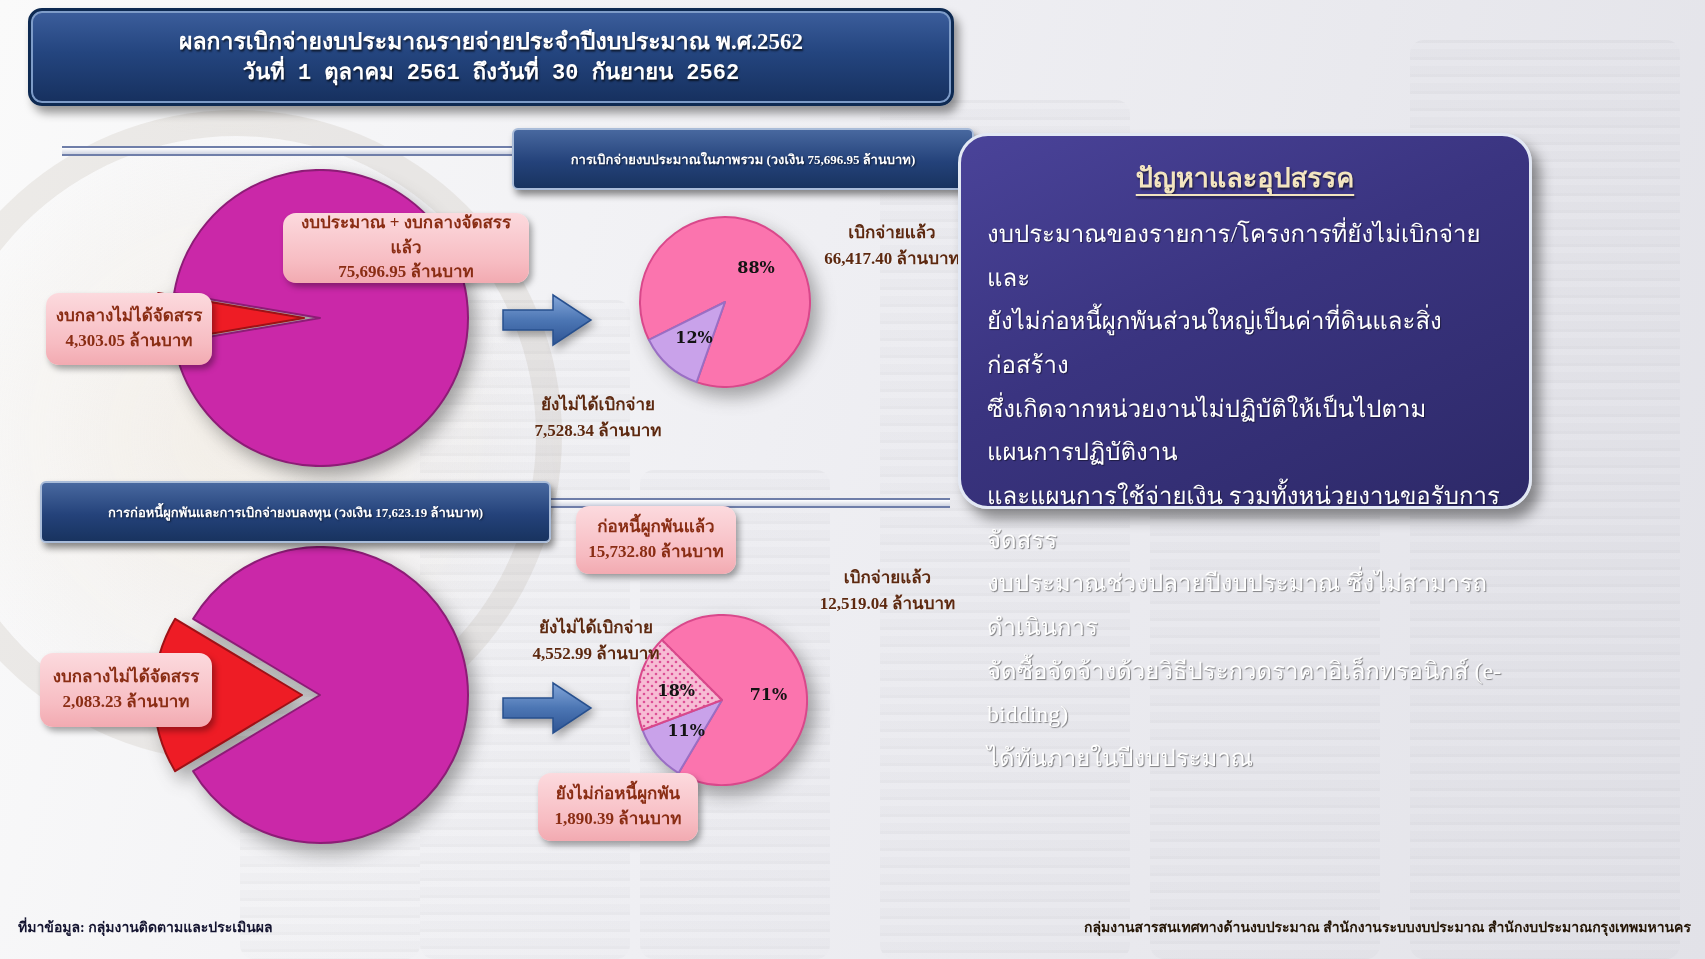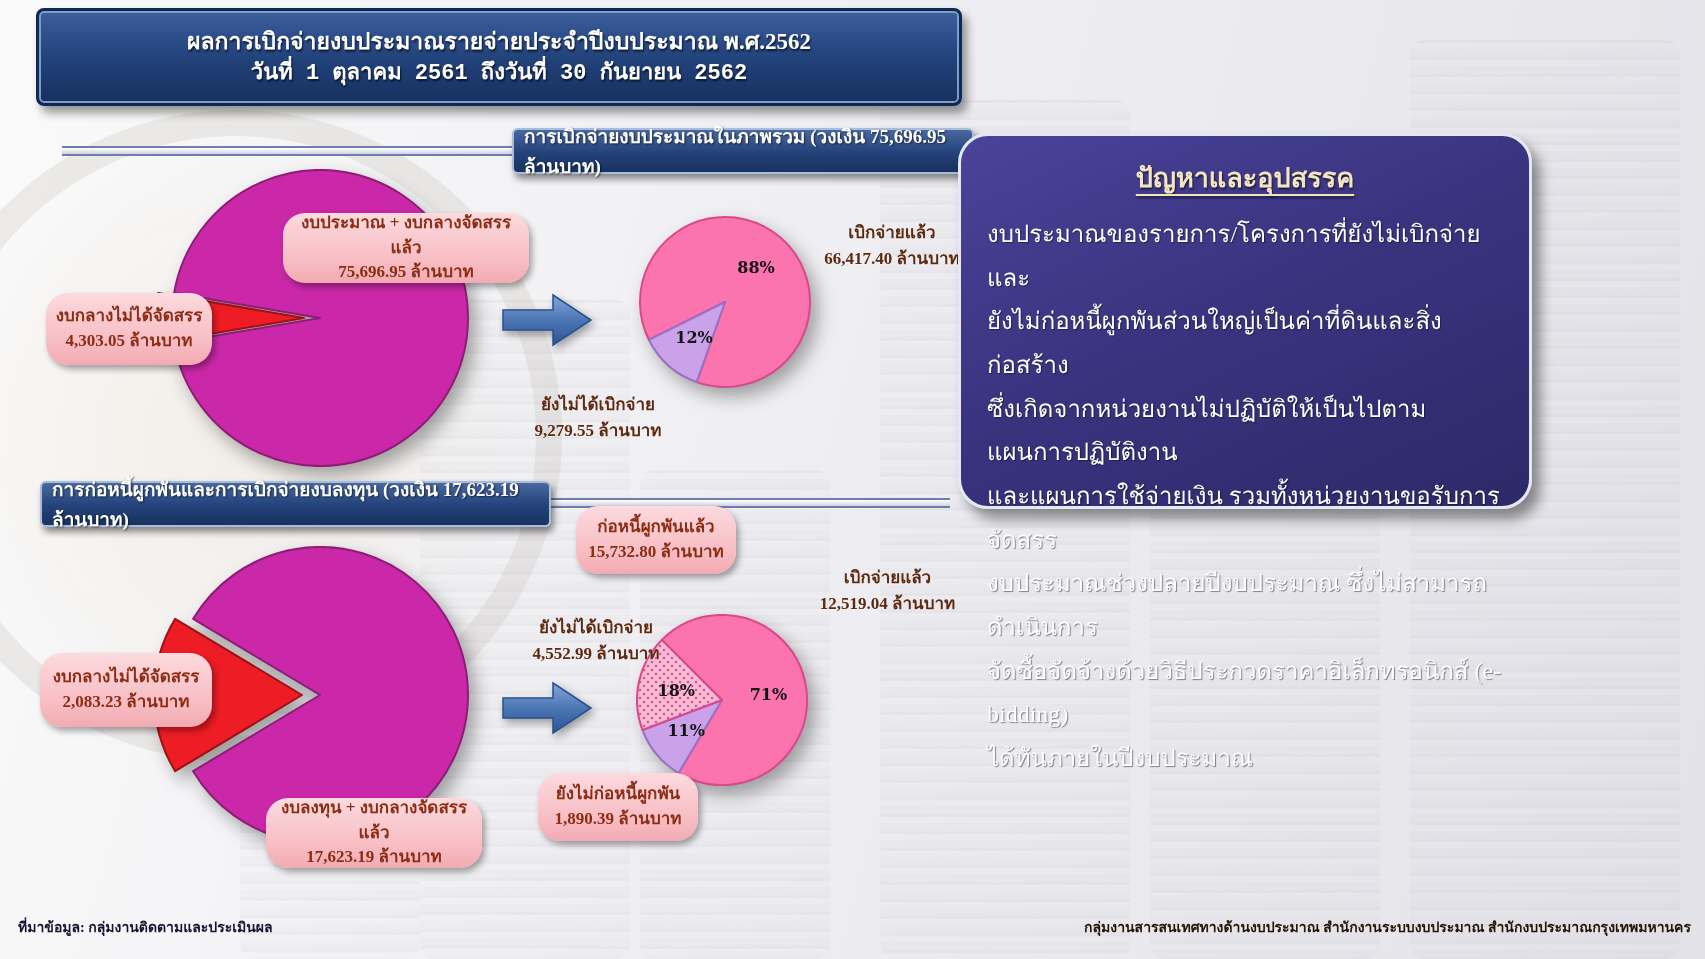--- a/index.html
+++ b/index.html
@@ -20,55 +20,55 @@
   }
   .coins{
     border-radius:14px;opacity:.35;
     background:repeating-linear-gradient(180deg,
       rgba(125,125,133,.20) 0 3px,
       rgba(205,205,212,.10) 3px 9px,
       rgba(160,160,170,.17) 9px 17px);
   }
   
   .banner{
-    position:absolute;left:36px;top:8px;width:920px;height:92px;z-index:3;
+    position:absolute;left:28px;top:8px;width:920px;height:92px;z-index:3;
     background:linear-gradient(180deg,#3c5e9c 0%,#24457f 45%,#16305e 100%);
-    border:3px solid #0e2a52;border-radius:8px;
+    border:3px solid #0e2a52;border-radius:14px;
     box-shadow:0 0 0 2px #7e9cc8 inset,5px 7px 10px rgba(0,0,0,.40);
     display:flex;flex-direction:column;align-items:center;justify-content:center;
     color:#ffffff;text-shadow:1px 2px 2px rgba(0,0,0,.65);
   }
   .banner .t1{font-size:23px;font-weight:bold;line-height:1.45;}
   .banner .t2{font-size:22px;font-weight:bold;line-height:1.35;font-family:Liberation Mono, monospace;}
   
   .divider{
     position:absolute;height:6px;z-index:1;
     border-top:2px solid #6f7ea9;border-bottom:2px solid #6f7ea9;
     background:linear-gradient(180deg,#ffffff,#cfd4e2);
   }
   
   .section-header{
-    position:absolute;z-index:3;padding:0 10px;
+    position:absolute;z-index:3;padding:8px 10px;
     background:linear-gradient(180deg,#48689f 0%,#24427a 55%,#18335f 100%);
     border:2px solid #a9bcd9;border-radius:6px;
     box-shadow:3px 5px 7px rgba(0,0,0,.45);
-    color:#ffffff;font-weight:bold;font-size:19px;
+    color:#ffffff;font-weight:bold;font-size:13px;
     display:flex;align-items:center;justify-content:center;
     text-shadow:1px 1px 2px rgba(0,0,0,.6);
   }
   
   svg.pie{position:absolute;z-index:2;overflow:visible;
     filter:drop-shadow(7px 9px 9px rgba(40,40,40,.40));}
   .pct-label{font-family:"DejaVu Serif","Liberation Serif",serif;
     font-size:16px;font-weight:600;fill:#141414;text-anchor:middle;}
   
   .pink-label{
     position:absolute;z-index:4;padding:5px 7px;
     background:linear-gradient(180deg,#fcdade 0%,#f7bcc2 70%,#f2aab1 100%);
-    border-radius:22px;box-shadow:3px 4px 6px rgba(0,0,0,.35);
+    border-radius:13px;box-shadow:3px 4px 6px rgba(0,0,0,.35);
     color:#8a2d14;font-weight:bold;font-size:17px;line-height:1.45;
     display:flex;flex-direction:column;align-items:center;justify-content:center;
     text-align:center;
   }
   
   .value-text{
     position:absolute;z-index:3;color:#5d2910;font-weight:bold;font-size:17px;
     text-align:center;line-height:1.5;text-shadow:0 1px 1px rgba(255,255,255,.6);
   }
   
@@ -164,21 +164,21 @@
       <text x="69.00166079487676" y="140.99522062402406" class="pct-label">12%</text>
     </svg>
 
   <div class="value-text" style="left:822px;top:220px;width:140px">
     <div>เบิกจ่ายแล้ว</div>
     <div>66,417.40  ล้านบาท</div>
   </div>
 
   <div class="value-text" style="left:528px;top:392px;width:140px">
     <div>ยังไม่ได้เบิกจ่าย</div>
-    <div>9,279.55  ล้านบาท</div>
+    <div>7,528.34  ล้านบาท</div>
   </div>
 
   <div class="section-header" style="left:40px;top:481px;width:487px;height:42px">การก่อหนี้ผูกพันและการเบิกจ่ายงบลงทุน (วงเงิน 17,623.19 ล้านบาท)</div>
 
   <svg class="pie" width="340" height="340" style="left:150px;top:525px">
       <path d="M 170 170 L 43.13923949608737 93.77436491331198 A 148 148 0 1 1 43.09922087408272 246.15899327876622 Z" fill="#ca28a8" stroke="#8d1c76" stroke-width="2" stroke-linejoin="round"></path>
       <path d="M 170 170 L 43.09922087408272 246.15899327876622 A 148 148 0 0 1 43.13923949608723 93.77436491331223 Z" fill="#ee1c25" stroke="#9e1116" stroke-width="2" stroke-linejoin="round" transform="translate(-17.999999379296167 -0.004727085526737541)"></path>
     </svg>
 
   <div class="pink-label" style="left:576px;top:506px;width:146px;height:58px">
@@ -207,24 +207,20 @@
 
   <svg class="pie" width="200" height="200" style="left:622px;top:600px">
       <path d="M 100 100 L 39.895923599143444 39.895923599143465 A 85 85 0 1 1 56.560088629261706 173.061440583268 Z" fill="#fb74ae" stroke="#d9488b" stroke-width="2" stroke-linejoin="round"></path>
       <text x="146.38819819194651" y="100.19503931928121" class="pct-label">71%</text>
       <path d="M 100 100 L 56.560088629261706 173.061440583268 A 85 85 0 0 1 20.46080619463976 129.975267284769 Z" fill="#c9a2ea" stroke="#9a6fc4" stroke-width="2" stroke-linejoin="round"></path>
       <text x="64.16519049713949" y="136.02380601945228" class="pct-label">11%</text>
       <path d="M 100 100 L 20.46080619463976 129.975267284769 A 85 85 0 0 1 39.89592359914327 39.89592359914364 Z" fill="url(#dotPattern)" stroke="#d9488b" stroke-width="2" stroke-linejoin="round"></path>
       <text x="54.30154365435944" y="96.14030489185465" class="pct-label">18%</text>
     </svg>
 
-  <div class="pink-label" style="left:266px;top:798px;width:202px;height:60px">
-    <div>งบลงทุน + งบกลางจัดสรรแล้ว</div>
-    <div>17,623.19  ล้านบาท</div>
-  </div>
 
   <div class="pink-label" style="left:538px;top:773px;width:146px;height:58px">
     <div>ยังไม่ก่อหนี้ผูกพัน</div>
     <div>1,890.39  ล้านบาท</div>
   </div>
 
   <div class="panel problems" style="left:958px;top:133px;width:574px;height:376px">
     <div class="panel-title">ปัญหาและอุปสรรค</div>
     <div class="panel-body">งบประมาณของรายการ/โครงการที่ยังไม่เบิกจ่ายและ
 ยังไม่ก่อหนี้ผูกพันส่วนใหญ่เป็นค่าที่ดินและสิ่งก่อสร้าง

